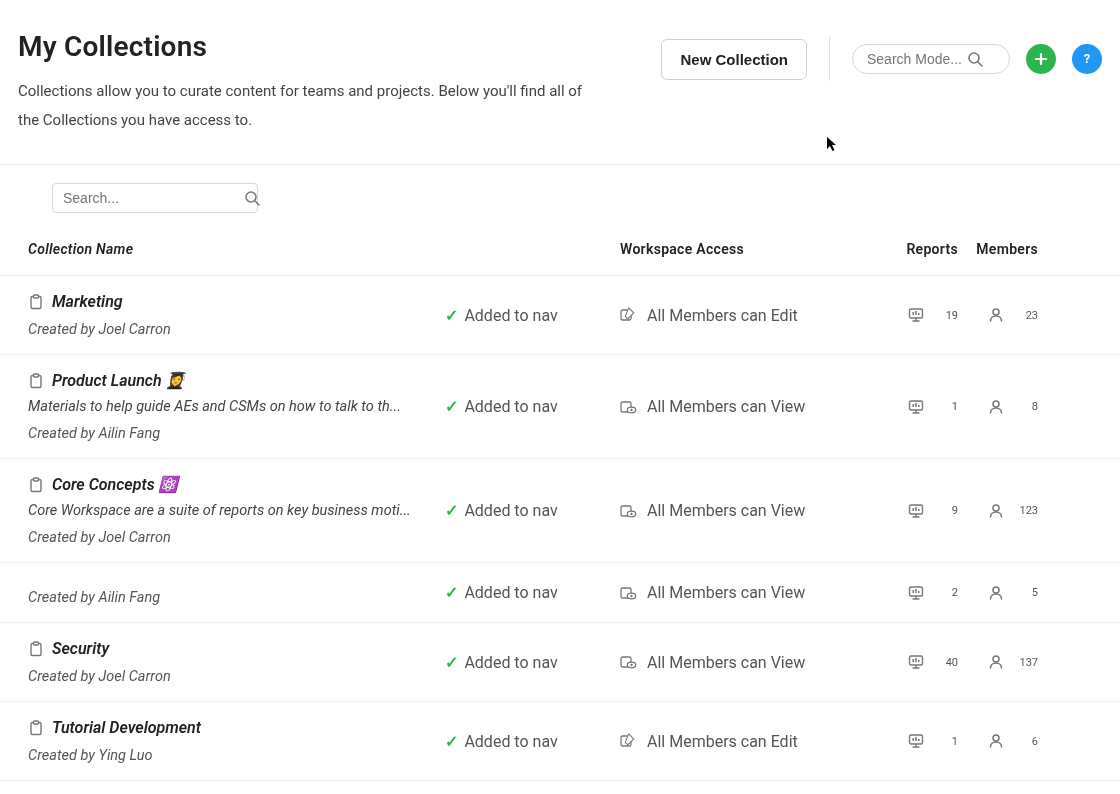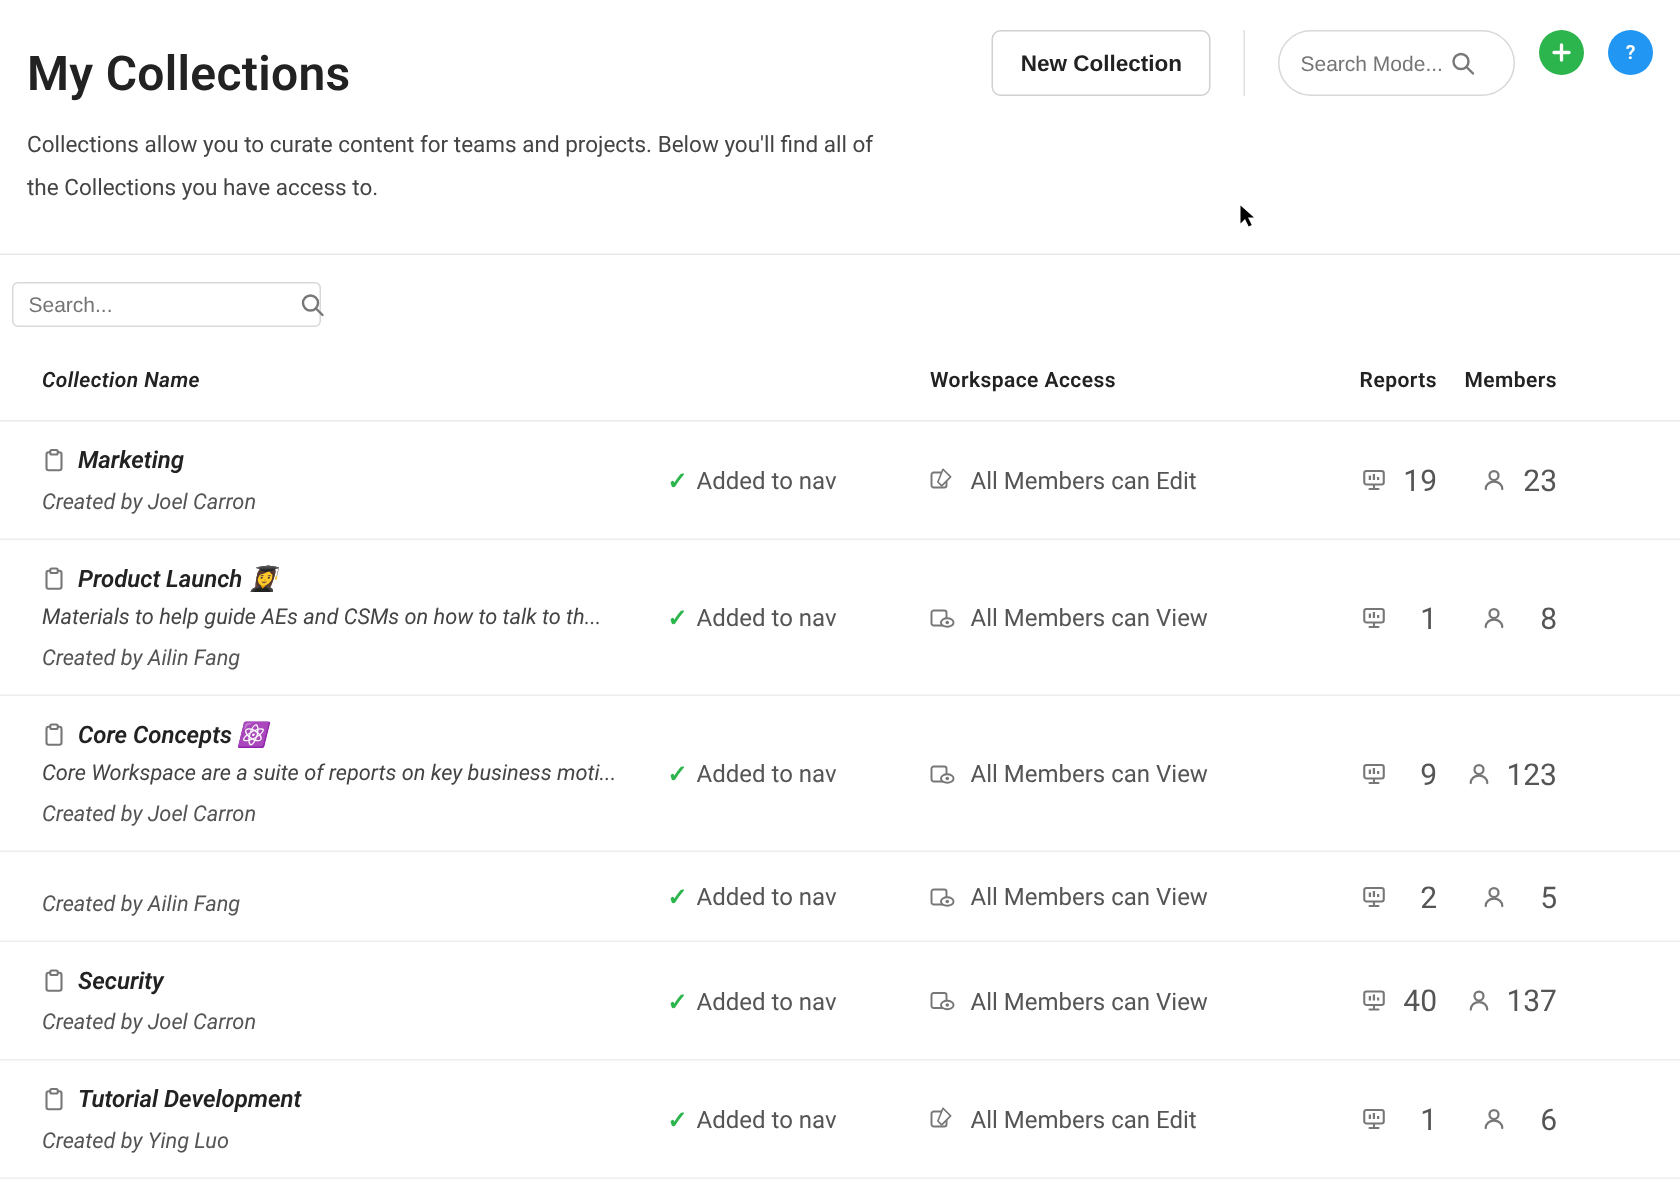--- a/index.html
+++ b/index.html
@@ -1,30 +1,30 @@
 <!DOCTYPE html>
 <html><head>
 <meta charset="utf-8">
 <style>
 * { box-sizing: border-box; margin: 0; padding: 0; }
 body { font-family: -apple-system, BlinkMacSystemFont, "Segoe UI", Roboto, Helvetica, Arial, sans-serif; color: #222; background: #fff; width: 1120px; }
 .header { display: flex; align-items: flex-start; padding: 30px 18px 30px 18px; border-bottom: 1px solid #e8e8e8; position: relative; }
 .header-left { flex: 1; max-width: 580px; }
-.page-title { font-size: 32px; font-weight: 600; letter-spacing: 0.2px; margin-bottom: 14px; }
+.page-title { font-size: 28px; font-weight: 600; letter-spacing: 0.2px; margin-bottom: 14px; }
 .page-desc { font-size: 15px; color: #444; line-height: 1.9; }
-.header-right { display: flex; gap: 16px; position: absolute; right: 18px; top: 20px; }
+.header-right { display: flex; align-items: center; gap: 16px; position: absolute; right: 18px; top: 37px; }
 .btn-outline { border: 1px solid #d0d0d0; background: #fff; border-radius: 6px; padding: 11px 18px; font-size: 15px; font-weight: 600; color: #222; cursor: pointer; }
 .vsep { width: 1px; height: 44px; background: #e0e0e0; margin: 0 6px; }
 .search-mode { display: flex; align-items: center; border: 1px solid #d8d8d8; border-radius: 999px; padding: 6px 14px; width: 158px; cursor: pointer; }
 .search-mode input { border: none; outline: none; font-size: 14px; width: 100px; color: #888; background: transparent; }
 .circle-btn { width: 30px; height: 30px; border-radius: 50%; display: flex; align-items: center; justify-content: center; color: #fff; cursor: pointer; }
 .circle-green { background: #2db54d; }
 .circle-blue { background: #2196f3; }
 
-.filter-bar { padding: 18px 12px 8px 8px; }
+.filter-bar { padding: 18px 12px 8px 8px; margin-left: 44px; }
 .search-box { display: flex; align-items: center; border: 1px solid #d8d8d8; border-radius: 4px; padding: 6px 10px; width: 206px; }
 .search-box input { border: none; outline: none; font-size: 14px; flex: 1; color: #444; background: transparent; }
 
 .table { width: 100%; }
 .thead { display: flex; padding: 20px 0 18px 0; border-bottom: 1px solid #eaeaea; }
 .th { font-size: 14px; font-weight: 600; letter-spacing: 0.3px; color: #222; }
 .col-name   { width: 445px; padding-left: 28px; font-style: italic; }
 .col-nav    { width: 175px; }
 .col-access { width: 250px; }
 .col-reports{ width: 100px; text-align: right; padding-right: 12px; }
@@ -33,21 +33,21 @@
 .row { display: flex; padding: 16px 0 16px 0; border-bottom: 1px solid #eeeeee; align-items: center; }
 .cell { display: flex; align-items: center; }
 .cell.col-name { display: block; }
 .name-line { display: flex; align-items: center; gap: 8px; }
 .coll-title { font-size: 16px; font-weight: 600; }
 .coll-desc { font-size: 14.5px; color: #444; margin-top: 8px; white-space: nowrap; overflow: hidden; text-overflow: ellipsis; max-width: 410px; padding-left: 0; }
 .coll-creator { font-size: 14.5px; color: #555; margin-top: 10px; }
 .nav-text, .access-text { font-size: 16px; color: #555; }
 .check { color: #2db54d; margin-right: 6px; font-weight: 700; }
 .num-cell { display: flex; align-items: center; justify-content: flex-end; gap: 10px; }
-.num { font-size: 20px; color: #555; min-width: 24px; text-align: right; }
+.num { font-size: 11px; color: #555; min-width: 24px; text-align: right; }
 svg { display: block; }
 .ico { color: #777; flex-shrink: 0; }
 .ico-access { margin-right: 10px; }
 .cursor { position: absolute; }
 </style>
 </head>
 <body>
 
 <svg width="0" height="0" style="position:absolute">
   <defs>

